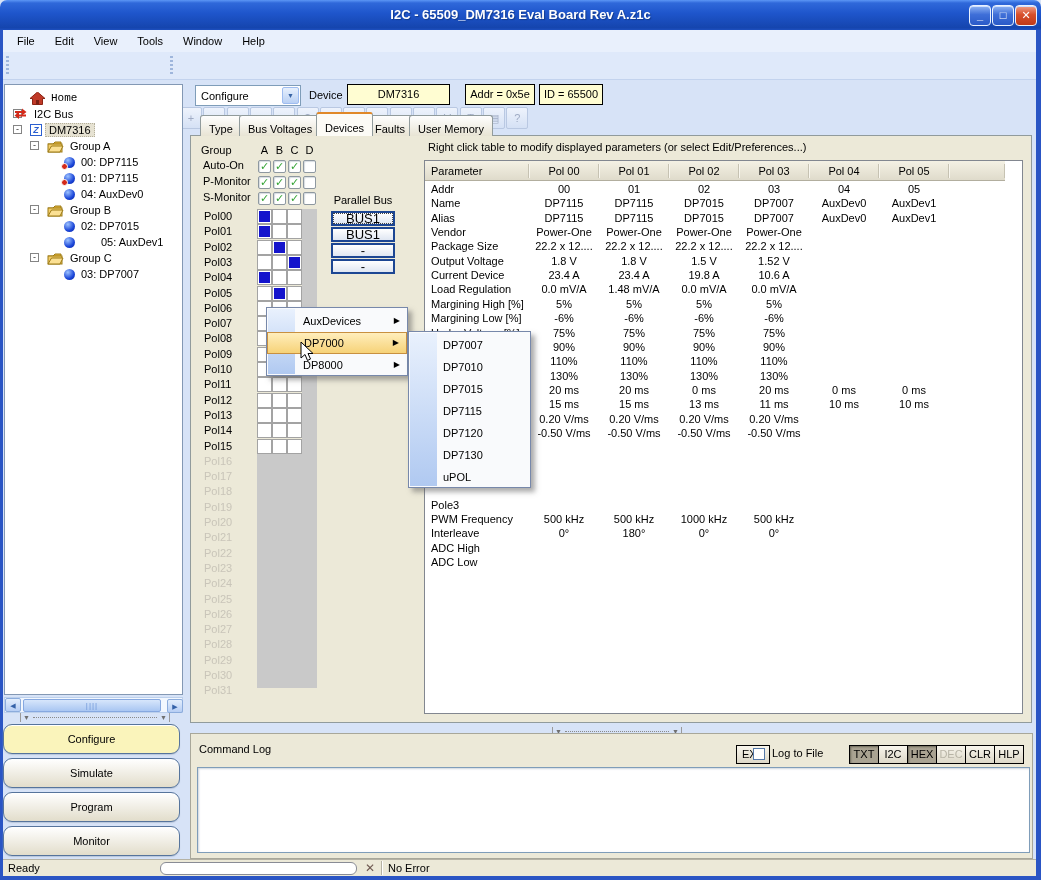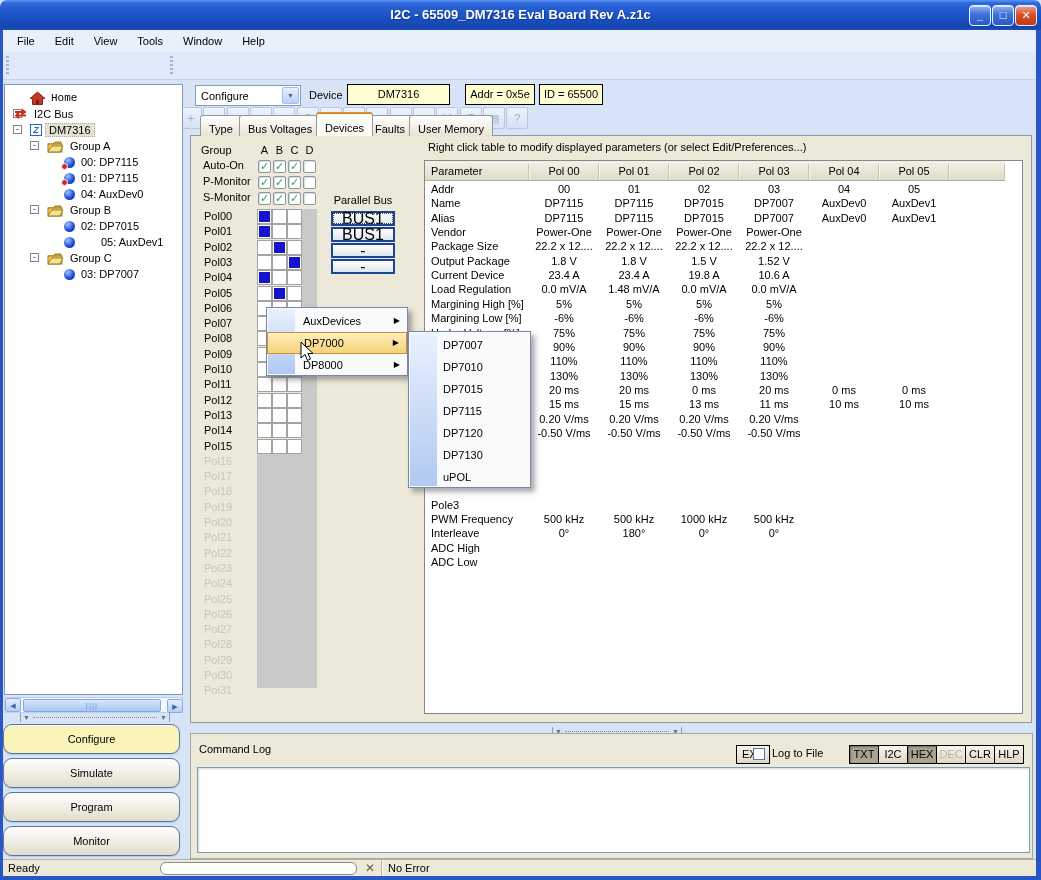--- a/index.html
+++ b/index.html
@@ -67,21 +67,21 @@
   #main-panel{left:190px;top:135px;width:842px;height:588px;background:#ece9d8;border:1px solid #919b9c;}
   
   .mx-label{position:absolute;}
   .mx-label.dis{color:#c9c5b9;}
   .chk{position:absolute;width:13px;height:13px;background:#fff;border:1px solid #8e98a0;border-radius:2px;
     color:#35a435;font-weight:bold;font-size:11px;line-height:11px;text-align:center;box-shadow:inset 1px 1px 1px #d7dce0;}
   .cell{position:absolute;width:15px;height:15px;background:#fff;border:1px solid #a3a3a3;}
   .cell .fill{position:absolute;left:1px;top:1px;width:11px;height:11px;background:#1414cc;}
   .gray{position:absolute;background:#c9c9c9;}
   .bus-slot{position:absolute;width:64px;height:15px;border:2px solid #1c4693;background:linear-gradient(180deg,#ffffff,#dfe6f2);
-    text-align:center;line-height:11px;font-size:16px;}
+    text-align:center;line-height:11px;font-size:13px;}
   .bus-slot.focus::after{content:"";position:absolute;inset:0px;border:1px dotted #444;}
   
   #param-table{left:424px;top:160px;width:599px;height:554px;background:#fff;border:1px solid #828790;}
   #tbl-header{position:absolute;left:0;top:0;width:580px;height:20px;background:linear-gradient(180deg,#f4f1e4,#dfdbcb);
     border-bottom:1px solid #b2ae9e;display:grid;grid-template-columns:104px repeat(6,70px) 56px;align-items:center;}
   #tbl-header span{text-align:center;border-right:1px solid #c6c2b2;border-left:1px solid #f8f6ee;height:14px;line-height:14px;}
   #tbl-header span:first-child{text-align:left;padding-left:6px;border-left:none;}
   .trow{position:absolute;left:0;width:597px;height:14px;display:grid;grid-template-columns:104px repeat(6,70px);line-height:14px;}
   .trow span{text-align:center;overflow:hidden;white-space:nowrap;}
   .trow span:first-child{text-align:left;padding-left:6px;}
@@ -475,21 +475,21 @@
         <div class="trow" style="top: 78.4px;">
           <span>Package Size</span>
           <span>22.2 x 12....</span>
           <span>22.2 x 12....</span>
           <span>22.2 x 12....</span>
           <span>22.2 x 12....</span>
           <span></span>
           <span></span>
         </div>
         <div class="trow" style="top: 92.75px;">
-          <span>Output Package</span>
+          <span>Output Voltage</span>
           <span>1.8 V</span>
           <span>1.8 V</span>
           <span>1.5 V</span>
           <span>1.52 V</span>
           <span></span>
           <span></span>
         </div>
         <div class="trow" style="top: 107.1px;">
           <span>Current Device</span>
           <span>23.4 A</span>

